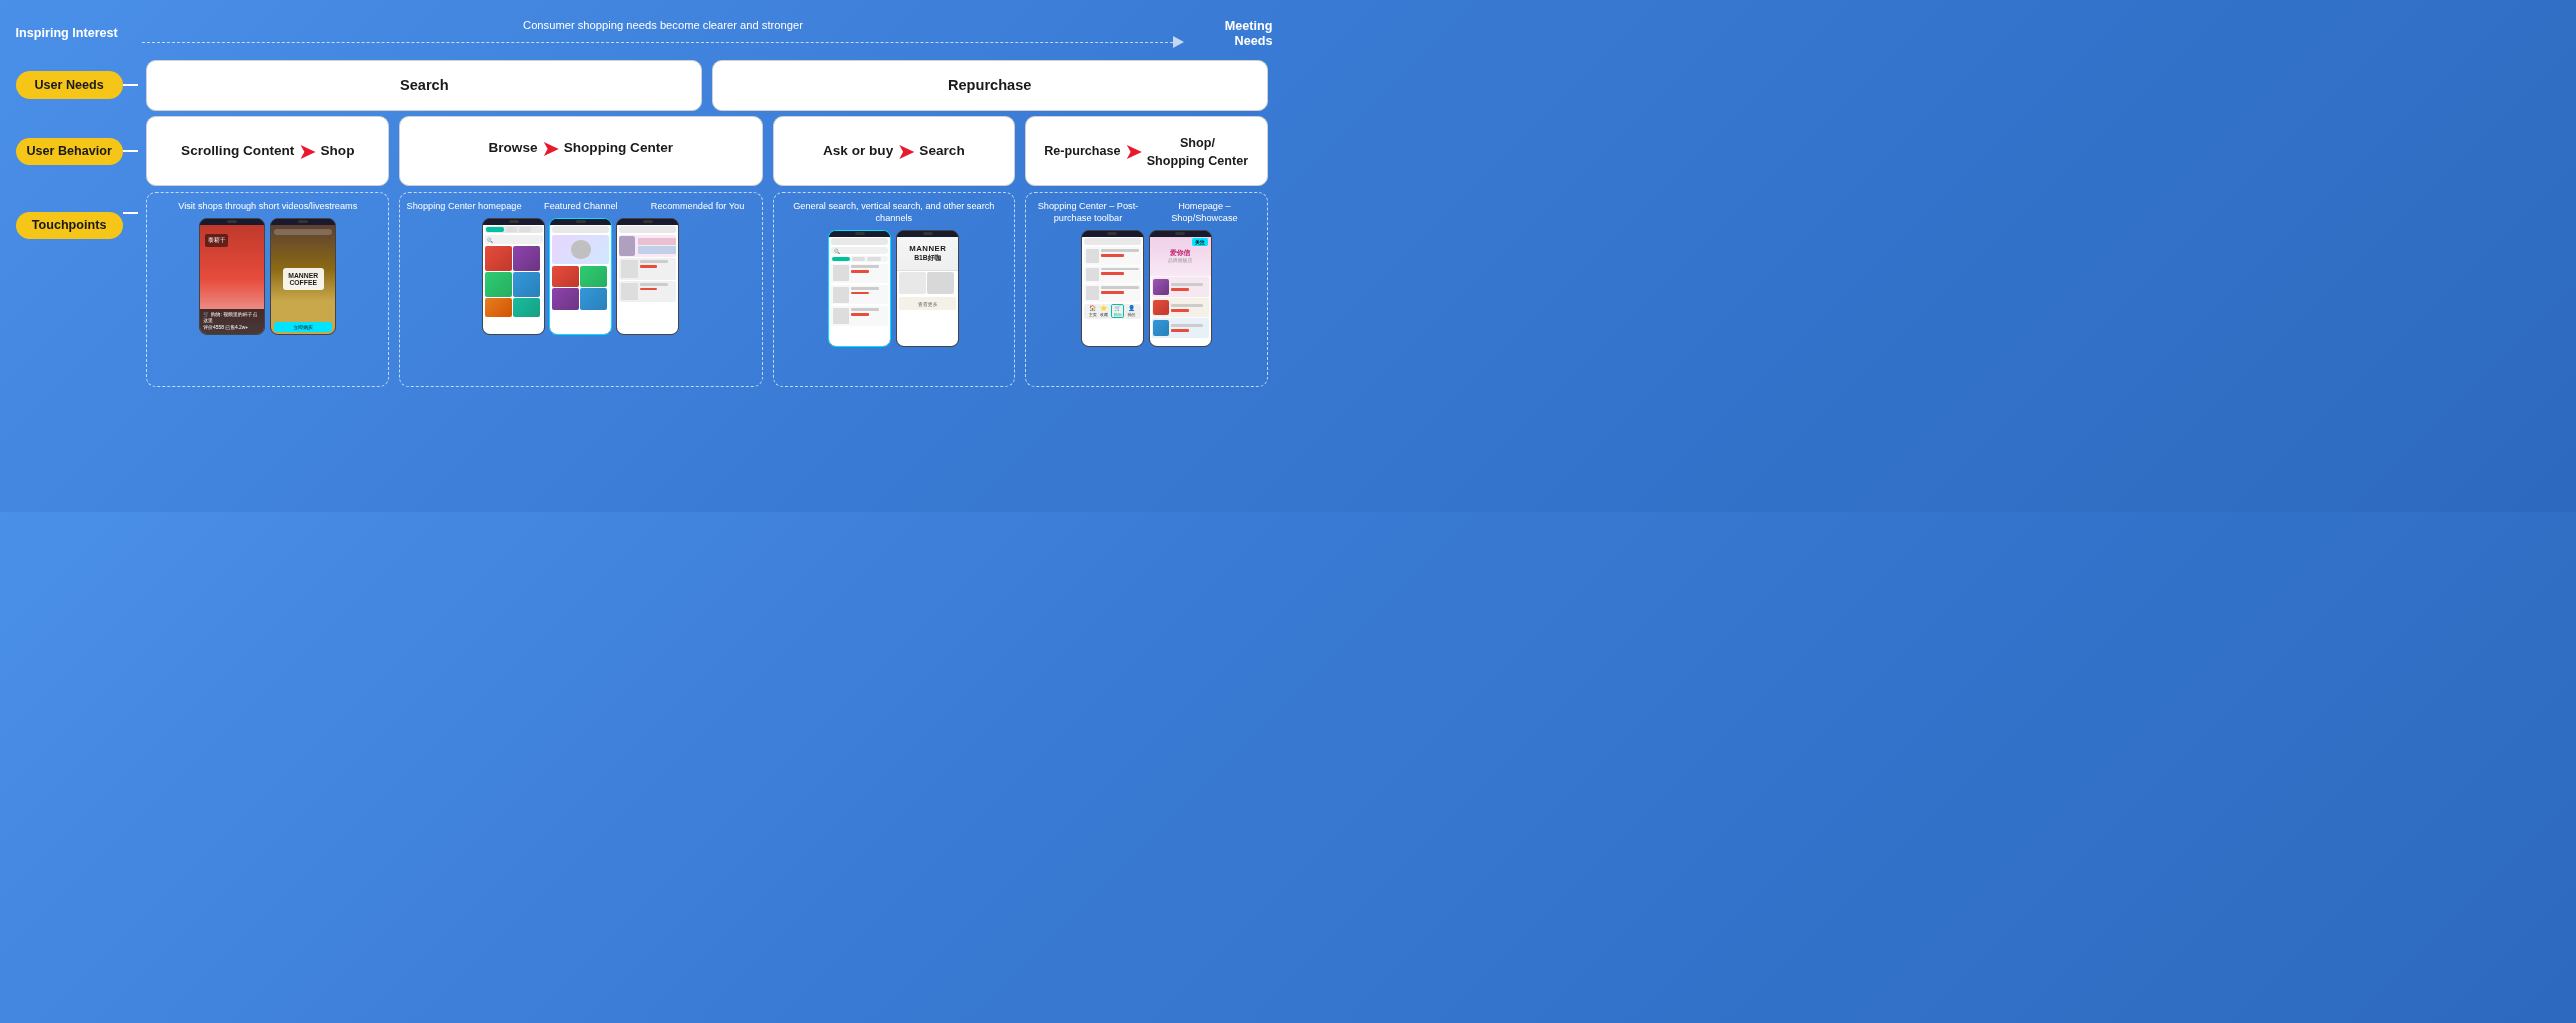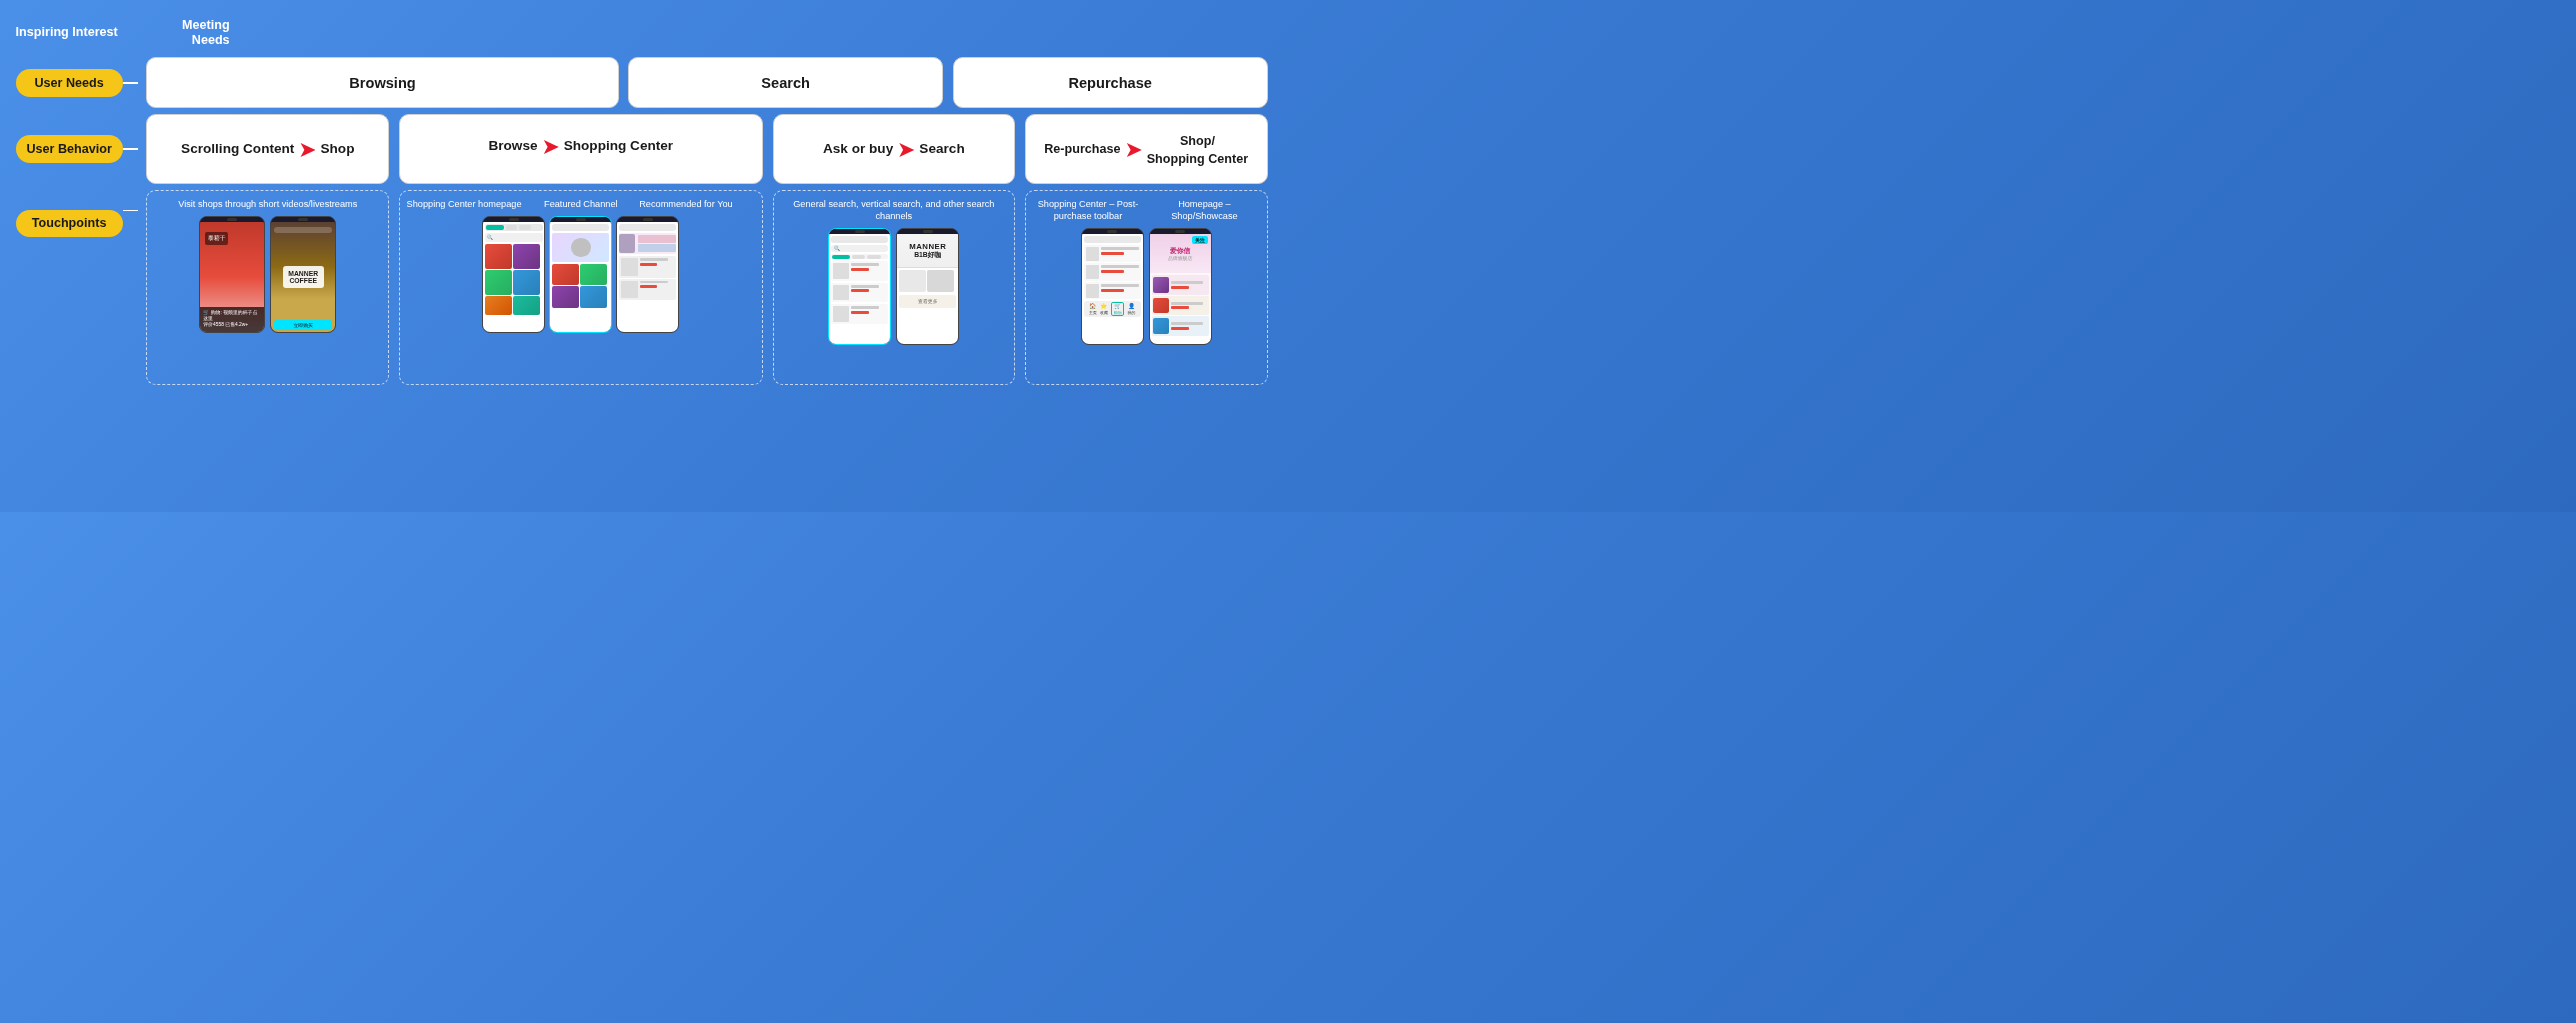--- a/index.html
+++ b/index.html
@@ -295,40 +295,42 @@
   </style>
 </head>
 <body>
 
 <div class="container">
 
   <div class="top-row">
     <div class="inspiring-label">
       <span>Inspiring Interest</span>
     </div>
+    <div class="arrow-section">
+      <div class="arrow-label">Consumer shopping needs become clearer and stronger</div>
+      <div class="dashed-arrow">
+        <div class="dashed-line"></div>
+        <div class="arrow-head"></div>
+      </div>
+    </div>
     <div class="meeting-label">
       <span>Meeting Needs</span>
     </div>
   </div>
 
   <div class="full-layout">
 
     <div class="row needs-row-height">
       <div class="left-label-cell">
         <div class="pill-label">User Needs</div>
         <div class="connector-line"></div>
       </div>
       <div class="sections-wrapper">
 
 
-        <div class="browsing-col">
-          <div class="s-box">
-            <span class="s-box-title">Browsing</span>
-          </div>
-        </div>
 
         <div class="search-col">
           <div class="s-box">
             <span class="s-box-title">Search</span>
           </div>
         </div>
 
         <div class="repurchase-col">
           <div class="s-box">
             <span class="s-box-title">Repurchase</span>
@@ -432,21 +434,21 @@
               </div>
             </div>
           </div>
         </div>
 
         <div class="browsing-col">
           <div class="tp-section" style="flex:1.5;">
             <div style="display:flex; gap:0; width:100%; justify-content:center;">
               <div class="tp-label" style="flex:1; text-align:center;">Shopping Center homepage</div>
               <div class="tp-label" style="flex:1; text-align:center;">Featured Channel</div>
-              <div class="tp-label" style="flex:1; text-align:left;">Recommended for You</div>
+              <div class="tp-label" style="flex:1; text-align:center;">Recommended for You</div>
             </div>
             <div class="tp-phones" style="gap:3.9px;">
 
               <div class="p-mock" style="width:63px;">
                 <div class="p-notch">
                     <div class="p-notch-dot"></div>
                   </div>
                 <div class="p-screen-content" style="flex:1; background:#fff; padding:1.9px;">
                   <div style="height:6.8px; background:#e8e8e8; border-radius:2.9px; margin-bottom:1.9px; display:flex; gap:1.9px; padding:1px;">
                     <div style="height:4.9px; width:17.5px; background:#00c0a0; border-radius:1.9px;"></div>

